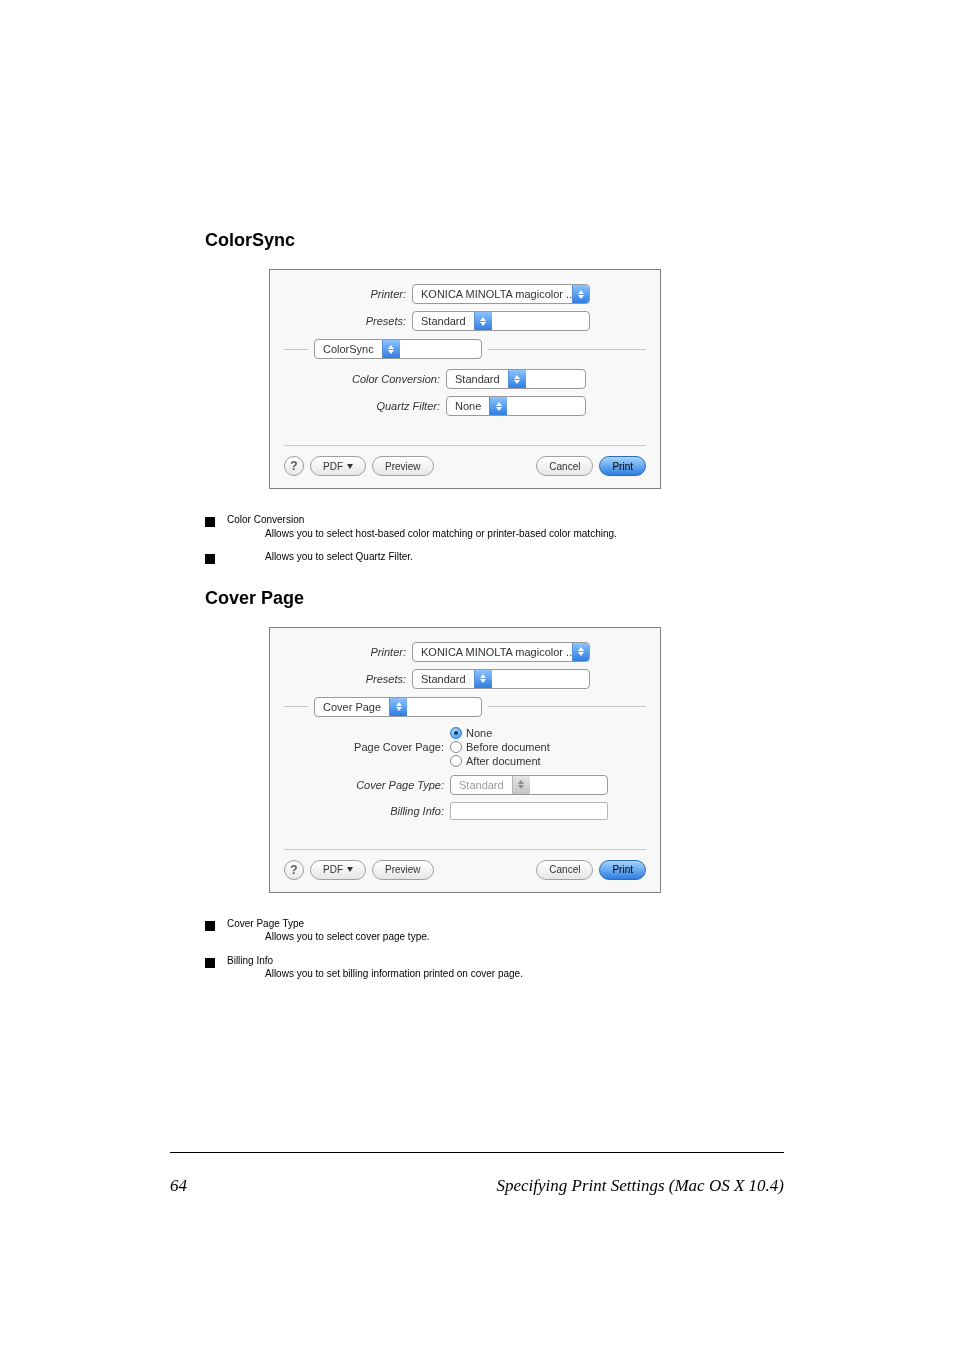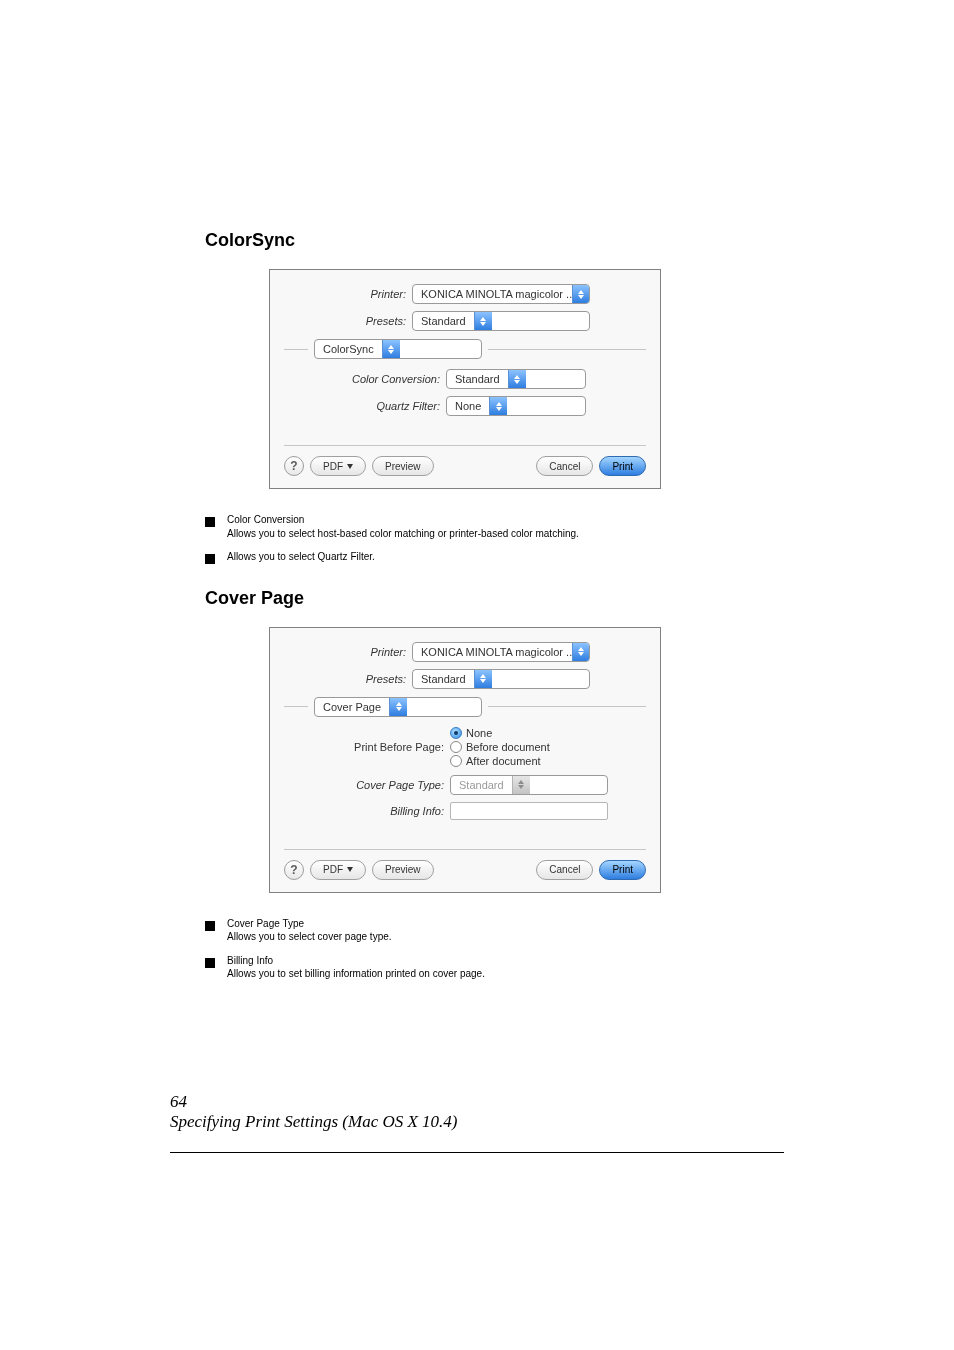--- a/index.html
+++ b/index.html
@@ -188,40 +188,39 @@
     line-height: 1.35;
   }
   ul.bullets li::before {
     content: "";
     position: absolute;
     left: 0; top: 4px;
     width: 10px; height: 10px;
     background: #000;
   }
   ul.bullets li .title { display: block; }
-  ul.bullets li .desc { display: block; }
+  ul.bullets li .desc { display: block; margin-left: 38px; }
 
   .foot-rule {
     position: absolute;
     left: 170px;
     width: 614px;
     top: 1152px;
     border-top: 1px solid #000;
   }
   .footer {
     position: absolute;
     left: 170px;
     width: 614px;
-    top: 1092px;
+    top: 1176px;
     display: flex;
     justify-content: space-between;
     font-style: italic;
     font-size: 17px;
     font-family: Georgia, "Times New Roman", serif;
-    flex-direction: column;
   }
 </style>
 </head>
 <body>
 
 <div class="page">
 
   <h2 class="section">ColorSync</h2>
 
   <div class="dialog">
@@ -343,21 +342,21 @@
         <span class="arrow">
             <span class="tri-up"></span>
             <span class="tri-down"></span>
           </span>
       </div>
       <div class="line right"></div>
     </div>
 
     <div class="group-indent">
       <div class="radio-row">
-        <div class="rlabel">Print Before Page:</div>
+        <div class="rlabel">Page Cover Page:</div>
         <div class="opts">
           <div class="radio-opt">
             <span class="radio-circle checked"></span>
             <span>None</span>
           </div>
           <div class="radio-opt">
             <span class="radio-circle"></span>
             <span>Before document</span>
           </div>
           <div class="radio-opt">

